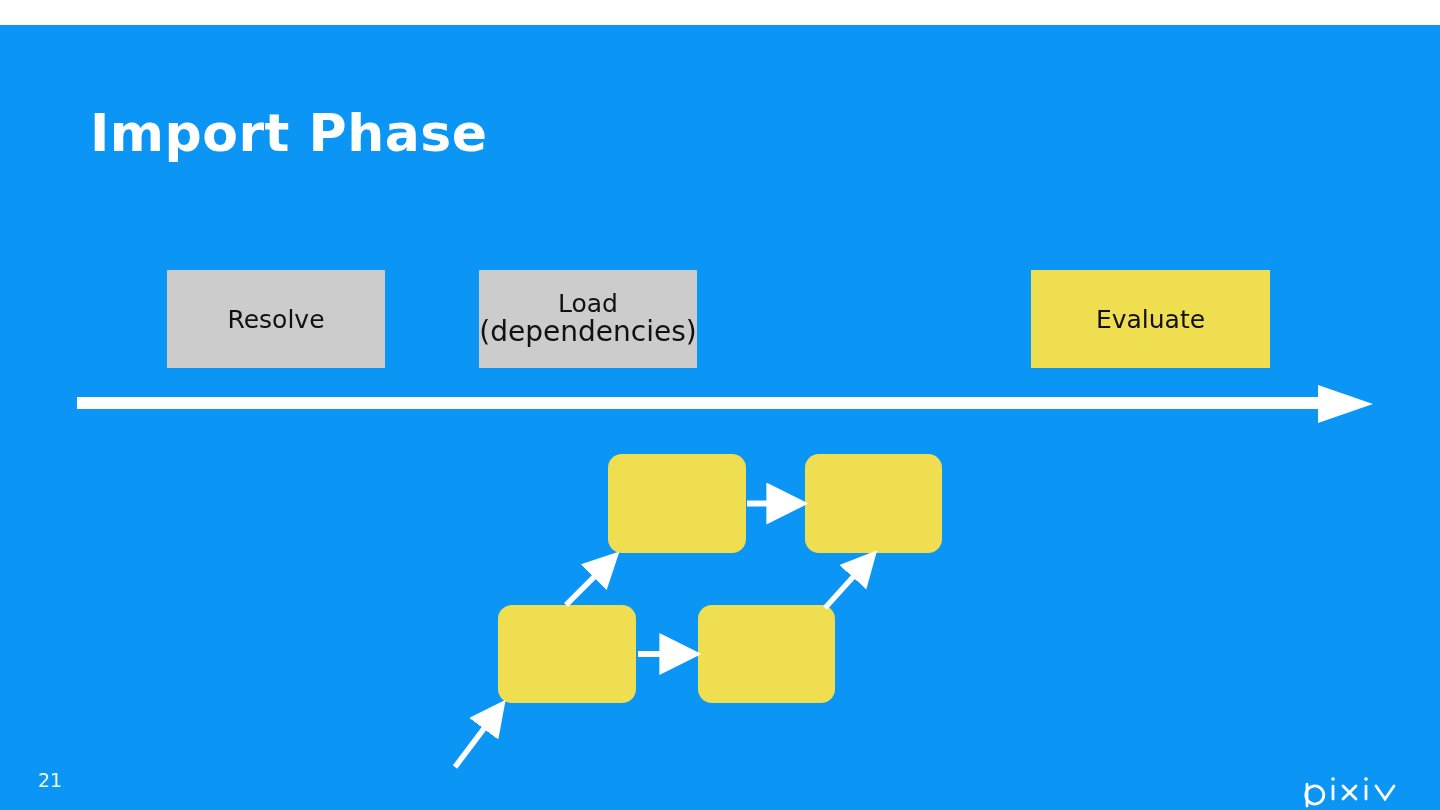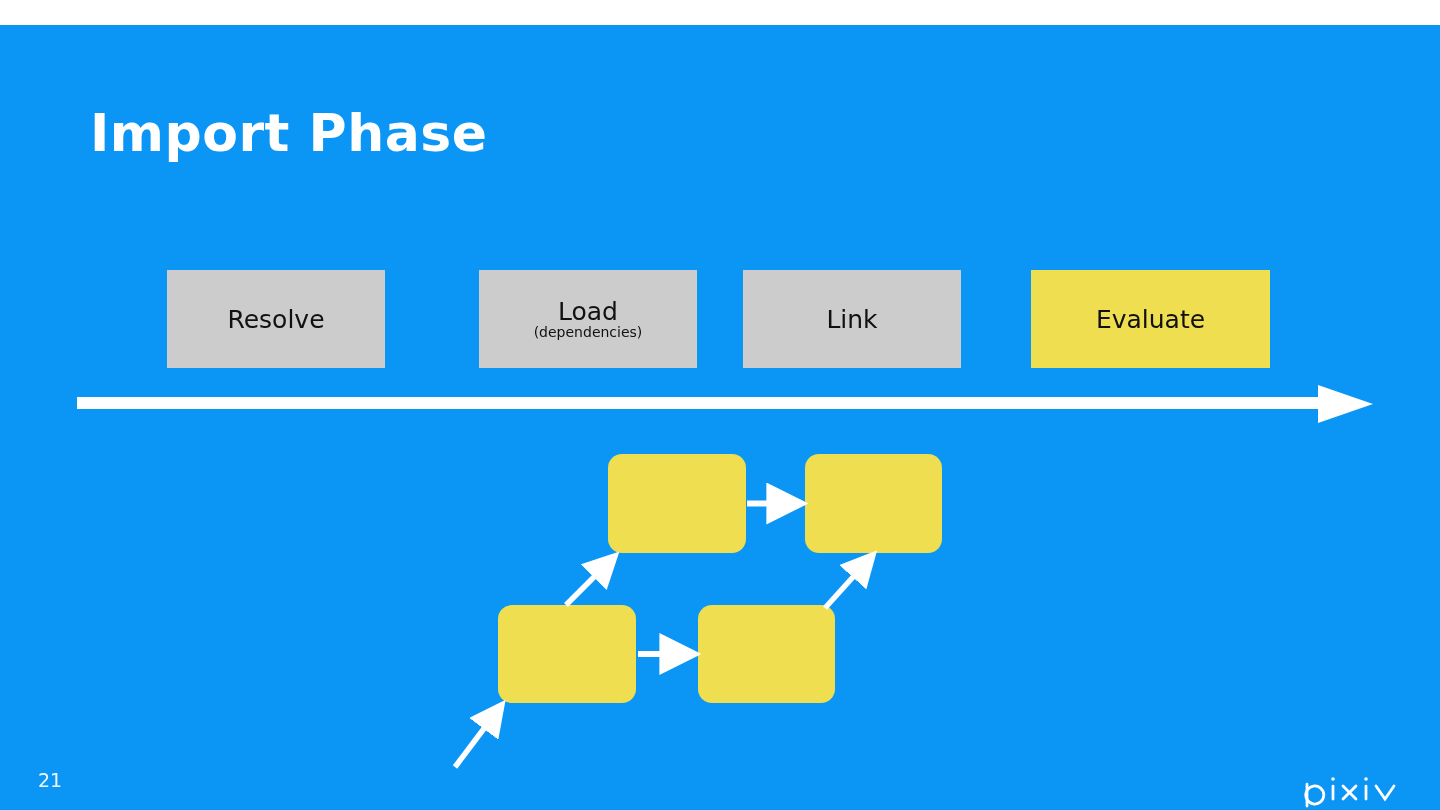--- a/index.html
+++ b/index.html
@@ -44,21 +44,21 @@
     line-height: 1.08;
     box-sizing: border-box;
   }
   .phase-box.gray   { background: #cccccc; }
   .phase-box.yellow { background: #efde4f; }
 
   .phase-label-main {
     font-size: 25px;
   }
   .phase-label-sub {
-    font-size: 14px;
+    font-size: 28px;
   }
 
   #phase-resolve  { left: 167px;  width: 218px; }
   #phase-load     { left: 479px;  width: 218px; }
   #phase-link     { left: 743px;  width: 218px; }
   #phase-evaluate { left: 1031px; width: 239px; }
 
   
   #timeline-arrow {
     position: absolute;
@@ -114,23 +114,20 @@
 
   <div class="phase-box gray" id="phase-resolve">
     <div class="phase-label-main">Resolve</div>
   </div>
 
   <div class="phase-box gray" id="phase-load">
     <div class="phase-label-main">Load</div>
     <div class="phase-label-sub">(dependencies)</div>
   </div>
 
-  <div class="phase-box gray" id="phase-link">
-    <div class="phase-label-main">Link</div>
-  </div>
 
   <div class="phase-box yellow" id="phase-evaluate">
     <div class="phase-label-main">Evaluate</div>
   </div>
 
   <svg id="timeline-arrow" viewBox="0 0 1310 42">
     <rect x="7" y="14" width="1249" height="12" fill="#ffffff"></rect>
     <polygon points="1248,2 1303,21 1248,40" fill="#ffffff"></polygon>
   </svg>
 

